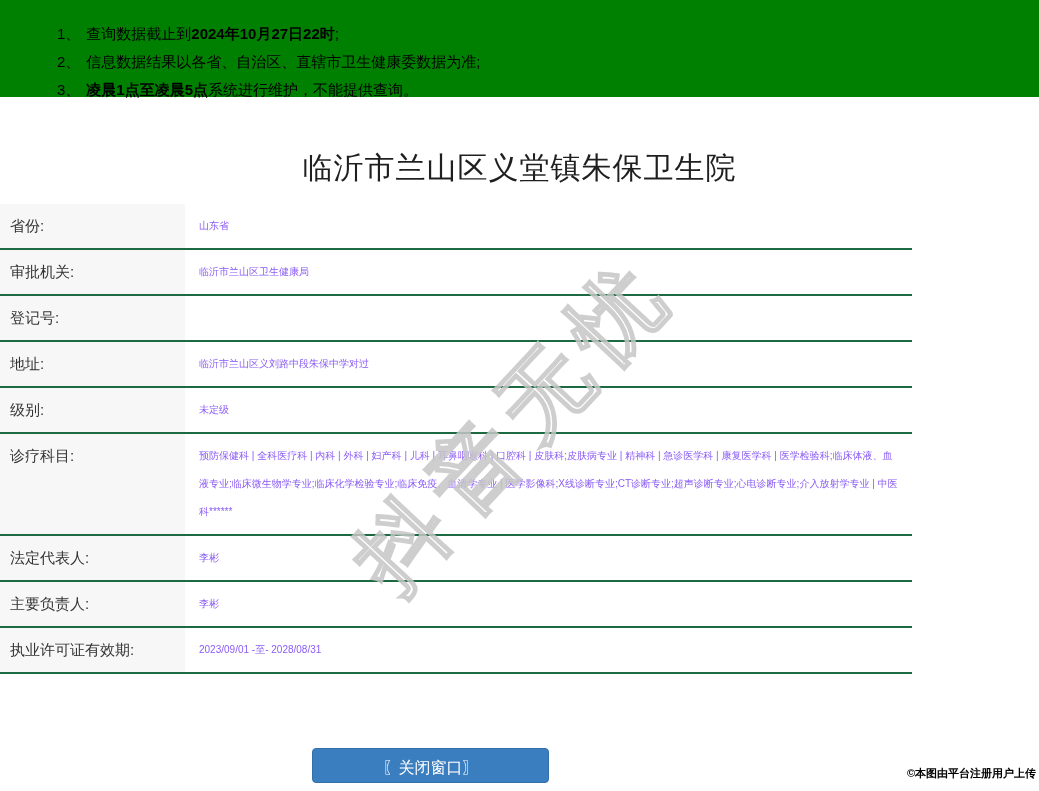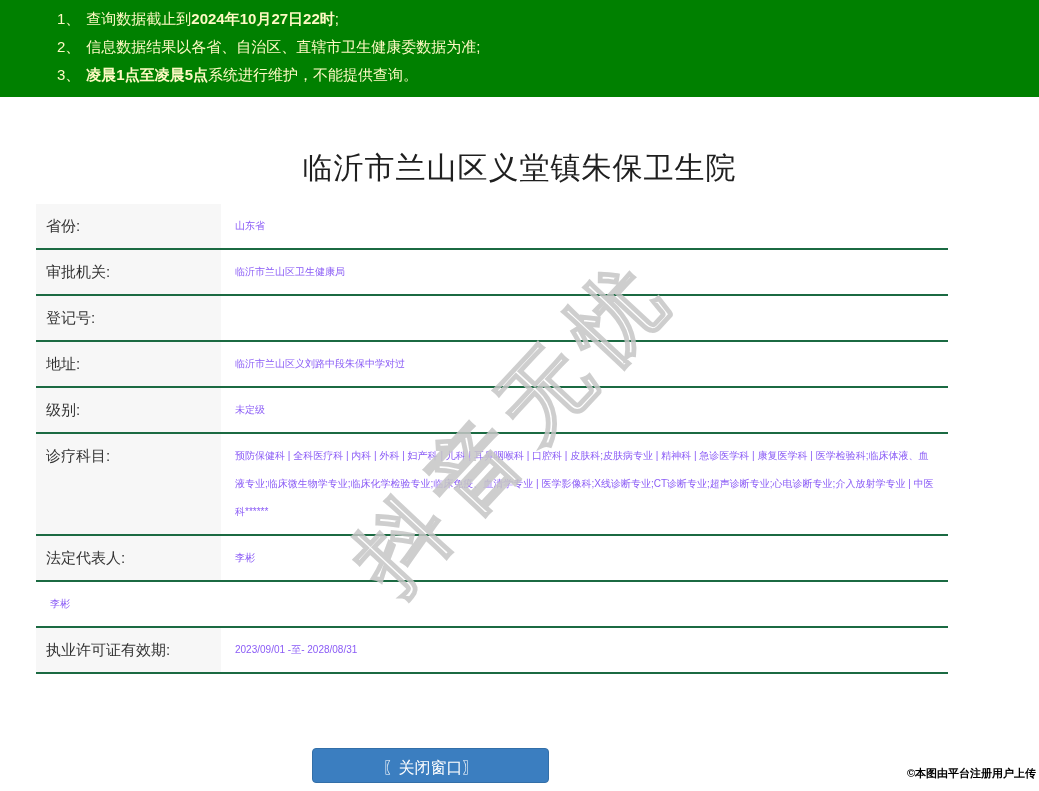--- a/index.html
+++ b/index.html
@@ -9,22 +9,22 @@
     font-family:"Liberation Sans","DejaVu Sans",sans-serif;
     position:relative;
     overflow:hidden;
     color:#333;
   }
   
   .banner{
     background:#008000;
     height:97px;
     box-sizing:border-box;
-    padding:5px 0 0 57px;
-    color:#fef9c3;
+    padding:20px 0 0 57px;
+    color:#000000;
   }
   .banner-line{
     font-size:15px;
     line-height:28px;
     white-space:nowrap;
   }
   .banner-line .num{margin-right:6px;}
   .banner-line .bold{font-weight:bold;}
   
   .page-title{
@@ -33,21 +33,20 @@
     font-size:30px;
     line-height:42px;
     font-weight:500;
     color:#1f1f1f;
     letter-spacing:1px;
   }
   
   .info-table{
     margin-top:15px;
     width:912px;
-    padding-left:36px;
   }
   .info-row{
     display:flex;
     border-bottom:2px solid #1b6a42;
   }
   .info-label{
     width:185px;
     box-sizing:border-box;
     background:#f7f7f7;
     padding:8px 8px 8px 10px;
@@ -152,20 +151,21 @@
   </div>
   <div class="info-row">
     <div class="info-label">诊疗科目:</div>
     <div class="info-value">预防保健科 | 全科医疗科 | 内科 | 外科 | 妇产科 | 儿科 | 耳鼻咽喉科 | 口腔科 | 皮肤科;皮肤病专业 | 精神科 | 急诊医学科 | 康复医学科 | 医学检验科;临床体液、血液专业;临床微生物学专业;临床化学检验专业;临床免疫、血清学专业 | 医学影像科;X线诊断专业;CT诊断专业;超声诊断专业;心电诊断专业;介入放射学专业 | 中医科******</div>
   </div>
   <div class="info-row">
     <div class="info-label">法定代表人:</div>
     <div class="info-value">李彬</div>
   </div>
   <div class="info-row">
+    <div class="info-label">主要负责人:</div>
     <div class="info-value">李彬</div>
   </div>
   <div class="info-row">
     <div class="info-label">执业许可证有效期:</div>
     <div class="info-value">2023/09/01 -至- 2028/08/31</div>
   </div>
 </div>
 
 <div class="watermark">抖音无忧</div>
 

